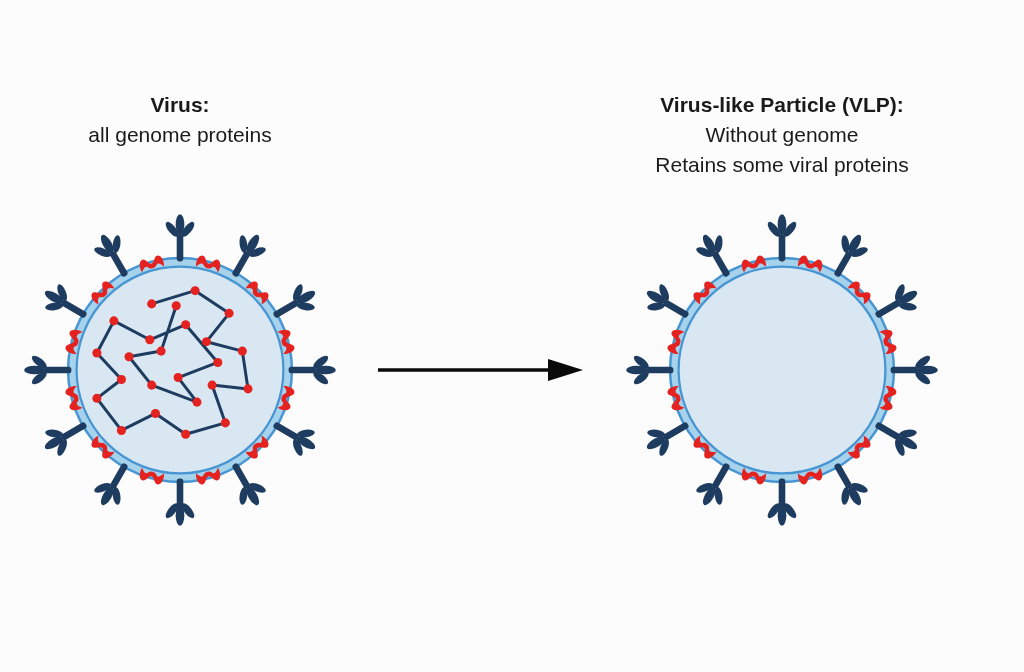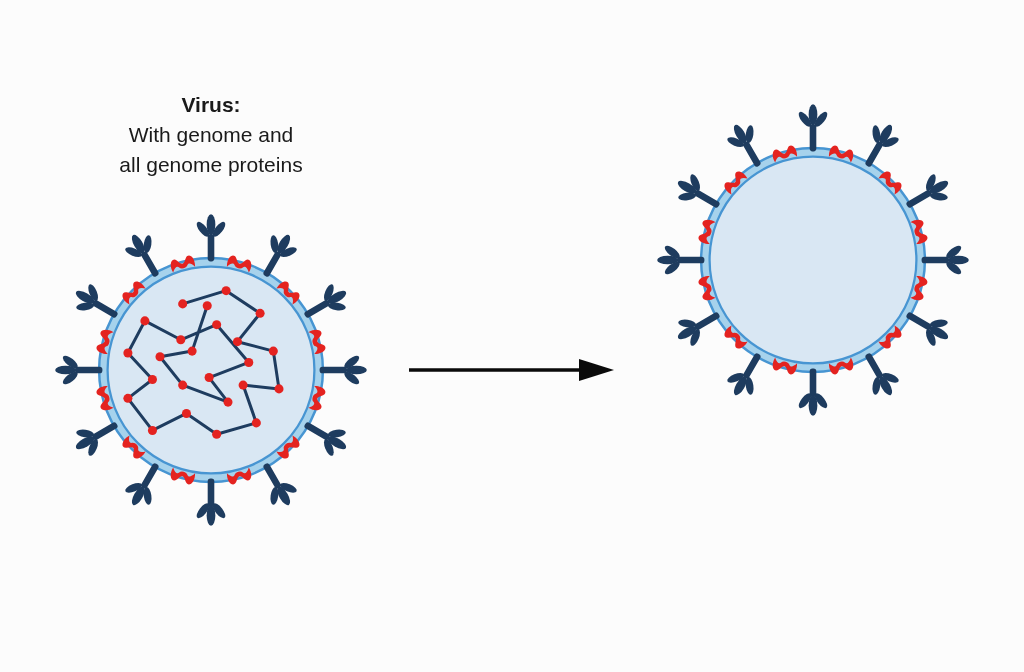--- a/index.html
+++ b/index.html
@@ -2,21 +2,21 @@
 <html><head>
 <meta charset="utf-8">
 <style>
   html,body{margin:0;padding:0;}
   body{
     width:1024px;height:672px;overflow:hidden;
     background:#fcfcfc;
     font-family:"Liberation Sans", sans-serif;
   }
   .page{
-    display:flex;justify-content:center;align-items:flex-start;
+    display:flex;justify-content:flex-start;align-items:flex-start;
     padding-top:90px;gap:16px;
   }
   .panel{display:flex;flex-direction:column;align-items:center;width:360px;}
   .caption{
     height:110px;text-align:center;color:#1a1a1a;
     font-size:21px;line-height:30px;white-space:nowrap;
   }
   .caption .title{font-weight:700;}
   .arrow-wrap{margin-top:260px;}
   svg{display:block;}
@@ -35,21 +35,20 @@
     </g>
     <path id="red-def" d="M -12 2 C -15 -8 -9 -14.5 -5 -9.5 C -3 -7 -2 -4.5 0 -4.5 C 2 -4.5 3 -7 5 -9.5 C 9 -14.5 15 -8 12 2 C 9 -3 6 -4 4.5 -1.5 C 3 1.2 -3 1.2 -4.5 -1.5 C -6 -4 -9 -3 -12 2 Z" fill="#e42320"></path>
   </defs>
 </svg>
 
 <div class="page">
 
   <div class="panel">
     <div class="caption">
       <div class="title">Virus:</div>
-      <div>With genome and</div>
       <div>all genome proteins</div>
     </div>
     <svg id="virus-svg" viewBox="0 0 360 360" width="340" height="340">
       <g>
         <circle cx="180" cy="180" r="114" fill="#d9e7f3"></circle>
         <circle cx="180" cy="180" r="114" fill="none" stroke-width="9" stroke="#a6d2ec"></circle>
         <circle cx="180" cy="180" r="118.5" fill="none" stroke-width="2.6" stroke="#4795d2"></circle>
         <circle cx="180" cy="180" r="109.5" fill="none" stroke-width="2.4" stroke="#4795d2"></circle>
       </g>
       <g>
@@ -109,20 +108,25 @@
   </div>
 
   <div class="arrow-wrap">
     <svg viewBox="0 0 210 40" width="210" height="40">
       <line x1="2" y1="20" x2="174" y2="20" stroke-width="3.6" stroke="#0a0a0a"></line>
       <polygon points="172,9 207,20 172,31" fill="#0a0a0a"></polygon>
     </svg>
   </div>
 
   <div class="panel">
+    <div class="caption">
+      <div class="title">Virus-like Particle (VLP):</div>
+      <div>Without genome</div>
+      <div>Retains some viral proteins</div>
+    </div>
     <svg id="vlp-svg" viewBox="0 0 360 360" width="340" height="340">
       <g>
         <circle cx="180" cy="180" r="114" fill="#d9e7f3"></circle>
         <circle cx="180" cy="180" r="114" fill="none" stroke-width="9" stroke="#a6d2ec"></circle>
         <circle cx="180" cy="180" r="118.5" fill="none" stroke-width="2.6" stroke="#4795d2"></circle>
         <circle cx="180" cy="180" r="109.5" fill="none" stroke-width="2.4" stroke="#4795d2"></circle>
       </g>
       <g>
           <use href="#spike-def" xlink:href="#spike-def" transform="rotate(0 180 180) translate(180 62)"></use>
           <use href="#red-def" xlink:href="#red-def" transform="rotate(15 180 180) translate(180 68)"></use>

